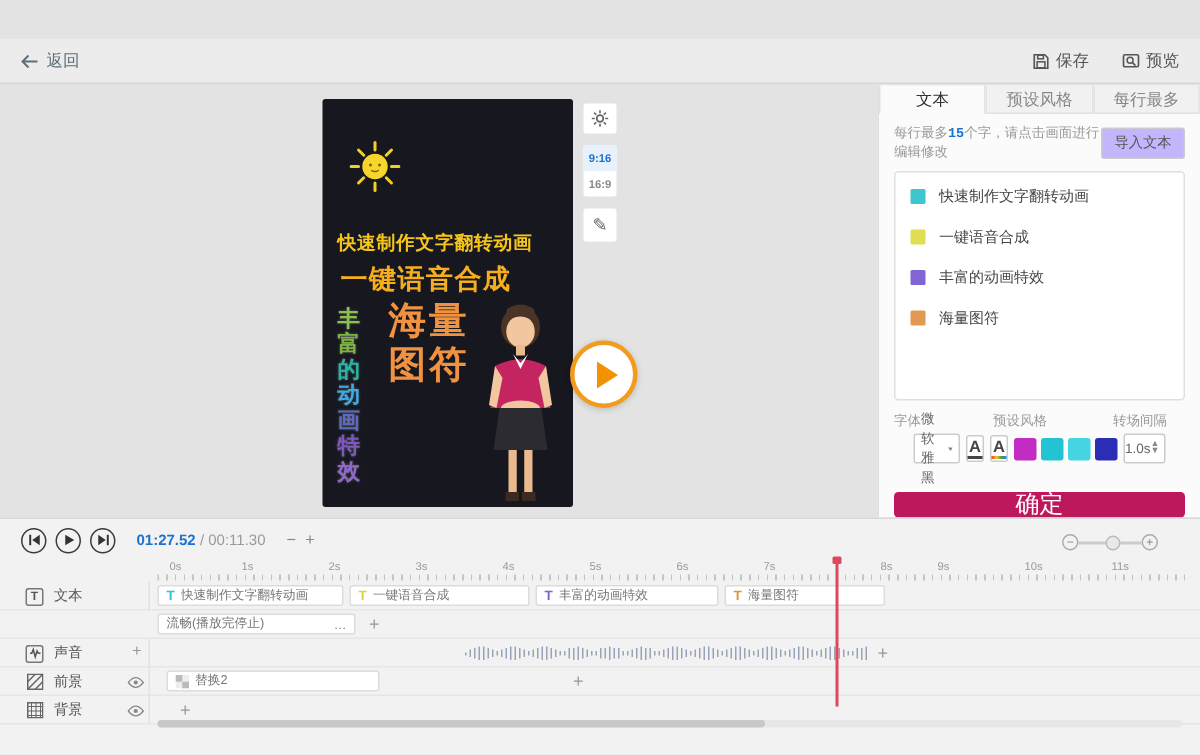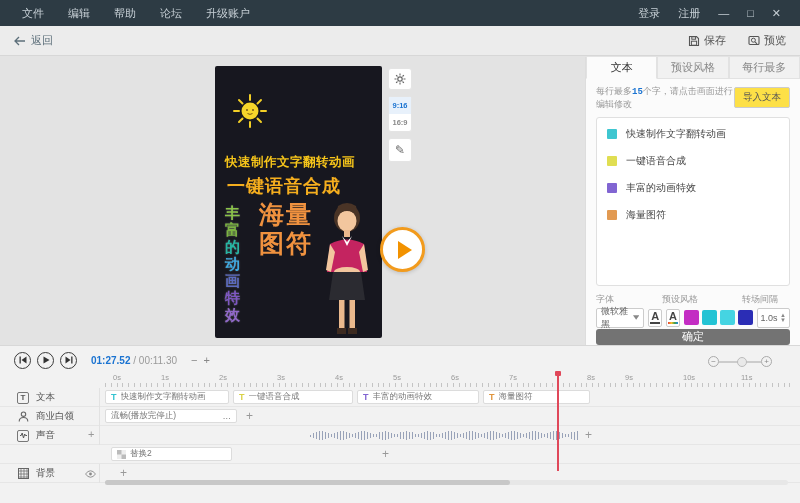--- a/index.html
+++ b/index.html
@@ -51,43 +51,43 @@
 
   
   .panel { width:215px; background:#fbfbfb; border-left:1px solid #ddd; display:flex; flex-direction:column; }
   .tabs { display:flex; height:23px; }
   .tab { flex:1; font-size:11px; color:#888; background:#f1f1f1; border:1px solid #e2e2e2; border-top:none;
          display:flex; align-items:center; justify-content:center; }
   .tab.active { background:#fbfbfb; color:#333; border-bottom-color:transparent; }
   .hint-row { display:flex; align-items:center; padding:6px 10px 4px 10px; }
   .hint { font-size:9px; color:#9a9a9a; flex:1; }
   .hint b { color:#1a73d1;font-family:Liberation Mono, monospace; }
-  .import-btn { font-size:9.5px; color:#555; background:#fde047; border:1px solid #ccc; border-radius:2px;
+  .import-btn { font-size:9.5px; color:#555; background:#c4b5fd; border:1px solid #ccc; border-radius:2px;
                 padding:3px 8px; white-space:nowrap; }
   .listbox { margin:2px 10px 0 10px; height:178px; background:#fff; border:1px solid #e0e0e0; border-radius:3px;
              padding:9px 10px; overflow:hidden; }
   .list-item { display:flex; align-items:center; gap:9px; margin-bottom:13px; }
   .sw-mark { width:10px; height:10px; border-radius:1px; flex:0 0 auto; }
   .li-text { font-size:10px; color:#444; }
   .ctrl-labels { display:flex; padding:7px 10px 2px 10px; font-size:9px; color:#9a9a9a; }
   .cl-font { width:66px; } .cl-color { flex:1; text-align:left; } .cl-gap { width:48px; }
-  .ctrl-row { display:flex; align-items:center; padding:0 10px; gap:4px; }
+  .ctrl-row { display:flex; align-items:center; padding:0 23px; gap:4px; }
   .font-select { width:62px; height:20px; border:1px solid #ccc; border-radius:2px; background:#fff;
                  font-size:9px; color:#666; display:flex; align-items:center; padding:0 4px; justify-content:space-between; }
   .a-btn { width:18px; height:18px; border:1px solid #ccc; border-radius:2px; background:#fff; font-size:11px;
            font-weight:bold; color:#444; display:flex; align-items:center; justify-content:center; flex-direction:column; line-height:10px; }
   .a-btn .bar { width:10px; height:2px; margin-top:1px; background:#444; }
   .a-btn .bar.rainbow { background:linear-gradient(90deg,#e53935,#fbc02d,#43a047,#1e88e5); }
   .swatch { width:15px; height:15px; border-radius:2px; }
   .spin { width:44px; height:20px; border:1px solid #ccc; border-radius:2px; background:#fff; display:flex;
           align-items:center; margin-left:auto; }
   .spin .val { flex:1; font-size:9px; color:#666; text-align:center; }
   .spin .arrows { display:flex; flex-direction:column; font-size:6px; color:#888; line-height:5px; padding-right:3px; }
-  .confirm-btn { margin:1px 10px 0 10px; height:17px; background:#737373; color:#fff; border:none; border-radius:3px;
-                 font-size:11px; display:flex; align-items:center; justify-content:center; }
+  .confirm-btn { margin:19px 10px 0 10px; height:17px; background:#be185d; color:#fff; border:none; border-radius:3px;
+                 font-size:16px; display:flex; align-items:center; justify-content:center; }
 
   
   .timeline { position:absolute; top:345px; left:0; right:0; bottom:0; background:#f2f2f2; border-top:1px solid #d8d8d8; }
   .transport { position:absolute; top:4px; left:14px; height:20px; display:flex; align-items:center; gap:6px; }
   .tbtn { width:17px; height:17px; border-radius:50%; border:1px solid #3b3b3b; background:transparent;
           display:flex; align-items:center; justify-content:center; }
   .timecode { margin-left:8px; font-size:10px; color:#999; }
   .timecode .cur { color:#1a73d1; font-weight:bold; }
   .tc-zoom { margin-left:8px; color:#888; font-size:11px; letter-spacing:6px; }
   .zoomer { position:absolute; top:10px; right:28px; display:flex; align-items:center; }
@@ -119,35 +119,20 @@
   .playhead::before { content:""; position:absolute; top:-3px; left:-2px; width:6px; height:5px; background:#e0485a; border-radius:1px; }
   .hscroll { position:absolute; left:105px; right:12px; bottom:18px; height:5px; background:#e7e7e7; border-radius:3px; }
   .hscroll .handle { width:405px; height:5px; background:#c8c8c8; border-radius:3px; }
   svg { display:block; }
 </style>
 </head>
 <body>
 
 <div class="app">
 
-  <div class="menubar">
-    <div style="display:flex" id="menu-list">
-        <div class="menu-item">文件</div>
-        <div class="menu-item">编辑</div>
-        <div class="menu-item">帮助</div>
-        <div class="menu-item">论坛</div>
-        <div class="menu-item">升级账户</div>
-      </div>
-    <div class="spacer"></div>
-    <span class="auth-link">登录</span>
-    <span class="auth-link">注册</span>
-    <span class="winbtn">—</span>
-    <span class="winbtn">□</span>
-    <span class="winbtn">✕</span>
-  </div>
 
   <div class="toolbar">
     <div class="back">
       <svg width="12" height="10" viewBox="0 0 12 10">
         <path d="M5 1L1 5l4 4M1 5h10" stroke="#5c6f7a" stroke-width="1.3" fill="none"></path>
       </svg>
       <span>返回</span>
     </div>
     <div class="spacer"></div>
     <div class="tool-act">
@@ -381,29 +366,20 @@
               <div style="overflow: hidden;">丰富的动画特效</div>
             </div>
             <div class="blk" style="left: 378px; width: 107px;">
               <div class="tmark" style="color: rgb(224, 149, 63);">T</div>
               <div style="overflow: hidden;">海量图符</div>
             </div>
           </div>
       </div>
 
       <div class="trow" style="top:19px">
-        <div class="tlabel">
-          <span class="ticon">
-            <svg width="11" height="11" viewBox="0 0 11 11">
-                <circle cx="5.5" cy="3.2" r="2.2" fill="none" stroke="#666" stroke-width="1.1"></circle>
-                <path d="M1.2 10.5q0-4 4.3-4t4.3 4" fill="none" stroke="#666" stroke-width="1.1"></path>
-              </svg>
-          </span>
-          <span>商业白领</span>
-        </div>
         <div class="tcontent" id="row-avatar">
             <div class="blk center" style="left: 0px; width: 132px;">
               <div>流畅(播放完停止)</div>
               <div style="margin-left: 4px;">…</div>
             </div>
             <div class="addp" style="left: 141px;">+</div>
           </div>
       </div>
 
       <div class="trow" style="top:38px">
@@ -507,22 +483,37 @@
               <i style="height: 3.8px;"></i>
               <i style="height: 6.3px;"></i>
               <i style="height: 8px;"></i>
               <i style="height: 8.5px;"></i>
             </div>
             <div class="addp" style="left: 480px;">+</div>
           </div>
       </div>
 
       <div class="trow" style="top:57px">
+        <div class="tlabel">
+          <span class="ticon">
+            <svg width="11" height="11" viewBox="0 0 11 11">
+                <rect x="0.5" y="0.5" width="10" height="10" fill="none" stroke="#666"></rect>
+                <path d="M0.5 10.5l10-10M0.5 5.5l5-5M5.5 10.5l5-5" stroke="#666" stroke-width="1"></path>
+              </svg>
+          </span>
+          <span>前景</span>
+          <span class="ticon" style="position:absolute;left:84px">
+            <svg width="11" height="8" viewBox="0 0 11 8">
+                <path d="M0.5 4Q5.5-2.5 10.5 4 5.5 10.5 0.5 4z" fill="none" stroke="#888" stroke-width="0.9"></path>
+                <circle cx="5.5" cy="4" r="1.4" fill="#888"></circle>
+              </svg>
+          </span>
+        </div>
         <div class="tcontent" id="row-fg">
-            <div class="blk" style="left: 6px; width: 121px;">
+            <div class="blk" style="left: 6px; width: 142px;">
               <div>
                 <svg width="9" height="9" viewBox="0 0 9 9">
                   <rect width="9" height="9" fill="#eee"></rect>
                   <rect width="4.5" height="4.5" fill="#bbb"></rect>
                   <rect x="4.5" y="4.5" width="4.5" height="4.5" fill="#bbb"></rect>
                 </svg>
               </div>
               <div>替换2</div>
             </div>
             <div class="addp" style="left: 277px;">+</div>

